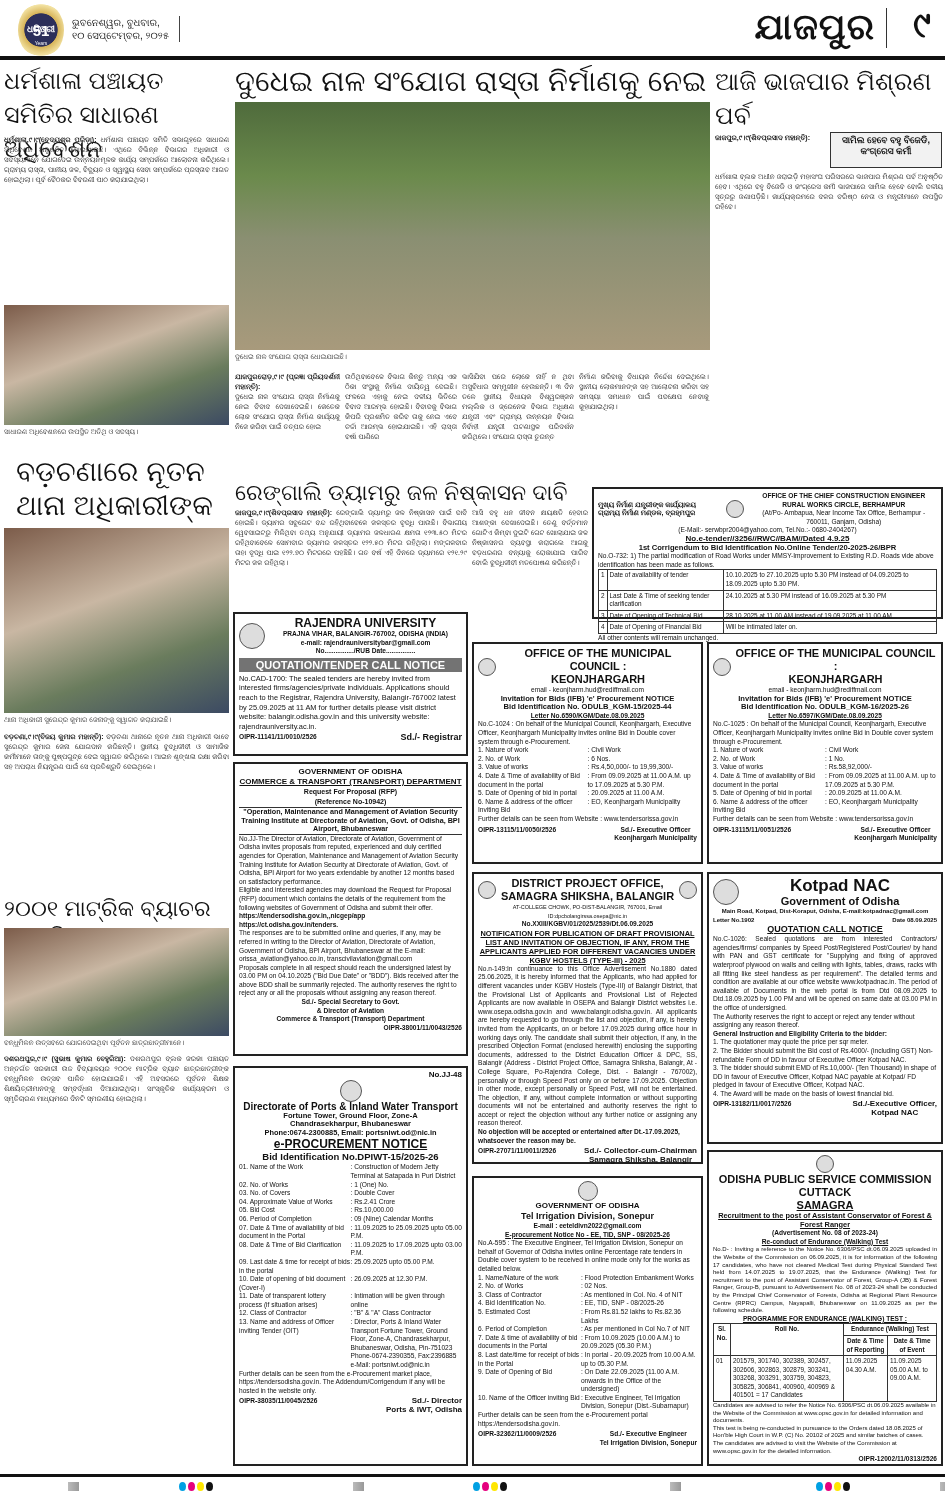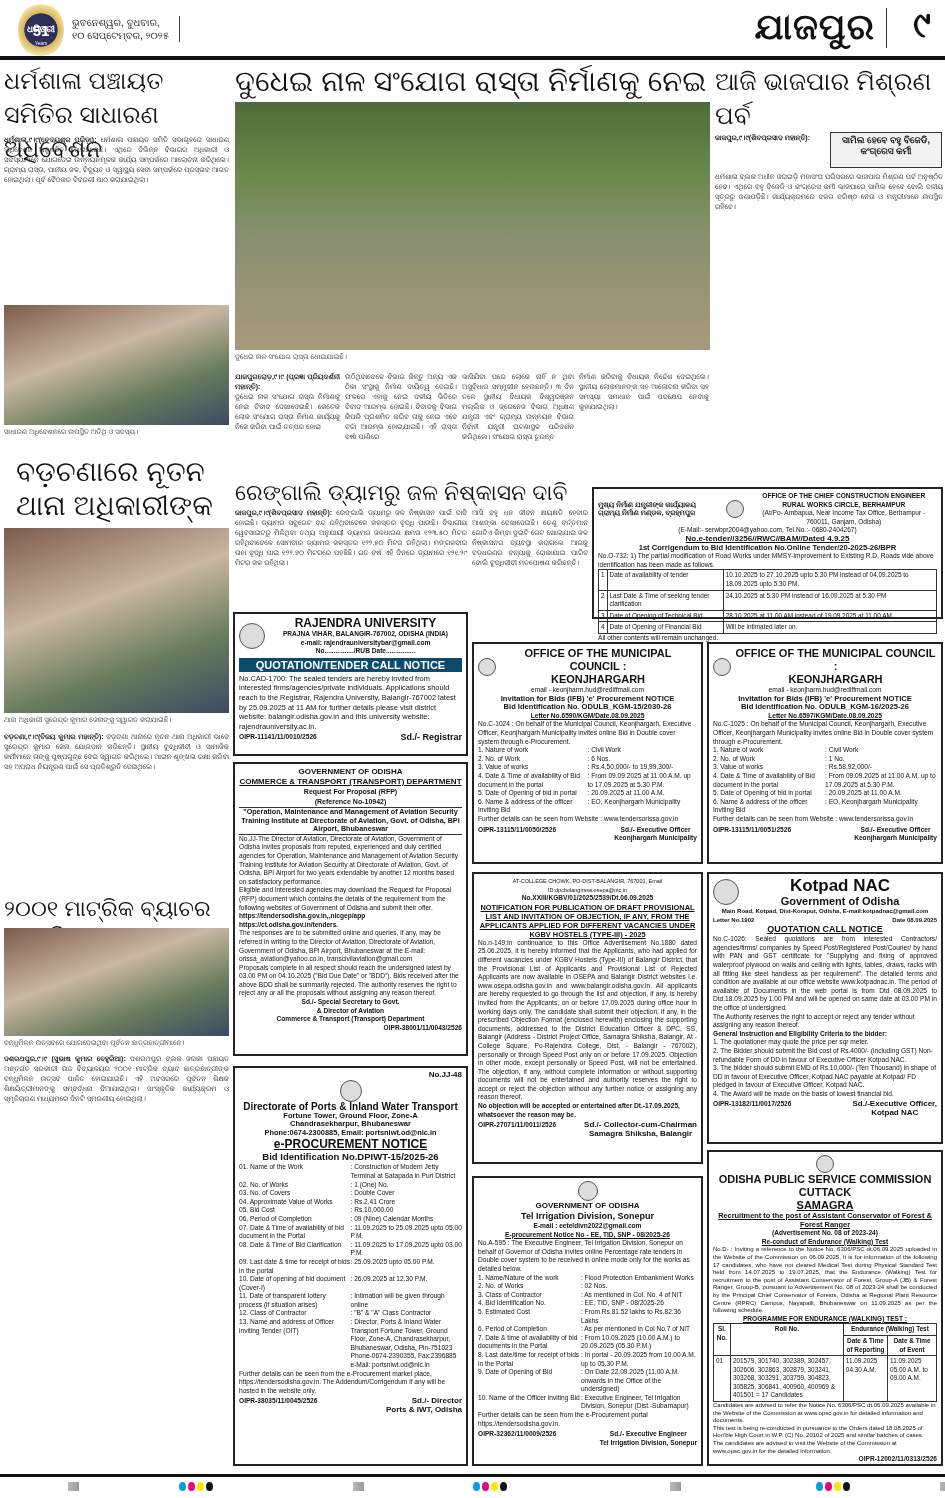--- a/index.html
+++ b/index.html
@@ -19,21 +19,21 @@
 .col{position:absolute;font-size:7px;line-height:10px;text-align:justify;color:#222}
 .photo{position:absolute;background:linear-gradient(180deg,#4f6b3c 0%,#6b8a4c 30%,#8a8f72 55%,#a89a7c 100%)}
 .photo2{position:absolute;background:linear-gradient(160deg,#7c5c4a,#c9b7a3 40%,#6a7c5d 70%,#3c4a63)}
 .caption{position:absolute;font-size:7px;color:#333}
 .ad{position:absolute;border:2px solid #222;padding:3px 4px;font-size:6.6px;line-height:8.6px;background:#fff}
 .ad .t1{font-weight:bold;text-align:center;font-size:12px;line-height:13px}
 .ad .t2{font-weight:bold;text-align:center;font-size:8px;line-height:10px}
 .ad .c{text-align:center}
 .ad .b{font-weight:bold}
 .ad .u{text-decoration:underline}
-.ad .bar{background:#0c4a6e;color:#fff;font-weight:bold;text-align:center;font-size:11px;line-height:14px;margin:2px 0}
+.ad .bar{background:#737373;color:#fff;font-weight:bold;text-align:center;font-size:11px;line-height:14px;margin:2px 0}
 .ad .row{display:flex}
 .ad .row .k{width:52%}
 .ad .row .v{width:48%}
 .ad .foot{display:flex;justify-content:space-between;font-weight:bold;margin-top:2px}
 .ad table{border-collapse:collapse;width:100%;font-size:6.4px}
 .ad td,.ad th{border:1px solid #333;padding:1px 2px;vertical-align:top}
 .emblem{display:inline-block;width:18px;height:18px;border-radius:50%;border:1px solid #555;background:#ddd;vertical-align:middle}
 .cmyk{position:absolute;top:1482px;display:flex;gap:2px}
 .dot{width:7px;height:9px;border-radius:50%}
 .gray{position:absolute;top:1482px;width:11px;height:9px;background:linear-gradient(90deg,#bbb,#999)}
@@ -262,21 +262,21 @@
 <div class="ad" style="left:472px;top:642px;width:231px;height:222px">
   <div style="display:flex;align-items:center;gap:3px">
     <span class="emblem"></span>
     <div style="flex:1">
       <div class="t1" style="font-size:11px">OFFICE OF THE MUNICIPAL COUNCIL :</div>
       <div class="t1" style="font-size:11px">KEONJHARGARH</div>
     </div>
   </div>
   <div class="c">email - keonjharm.hud@rediffmail.com</div>
   <div class="c b" style="font-size:7.6px">Invitation for Bids (IFB) 'e' Procurement NOTICE</div>
-  <div class="c b" style="font-size:7.6px">Bid Identification No. ODULB_KGM-15/2030-26</div>
+  <div class="c b" style="font-size:7.6px">Bid Identification No. ODULB_KGM-15/2025-44</div>
   <div class="c b u">Letter No.6590/KGM/Date.08.09.2025</div>
   <div>No.C-1024 : On behalf of the Municipal Council, Keonjhargarh, Executive Officer, Keonjhargarh Municipality invites online Bid in Double cover system through e-Procurement.</div>
   <div id="k15-rows">
       <div class="row">
         <div class="k" style="width: 50%;">1. Nature of work</div>
         <div class="v" style="flex: 1 1 0%;">: Civil Work</div>
       </div>
       <div class="row">
         <div class="k" style="width: 50%;">2. No. of Work</div>
         <div class="v" style="flex: 1 1 0%;">: 6 Nos.</div>
@@ -345,20 +345,28 @@
       </div>
     </div>
   <div>Further details can be seen from Website : www.tendersorissa.gov.in</div>
   <div class="foot">
       <span>OIPR-13115/11/0051/2526</span>
       <span style="text-align:center"><span>Sd./- Executive Officer</span><br><span>Keonjhargarh Municipality</span></span>
     </div>
 </div>
 
 <div class="ad" style="left:472px;top:872px;width:231px;height:292px">
+  <div style="display:flex;align-items:center;gap:3px">
+    <span class="emblem"></span>
+    <div style="flex:1">
+      <div class="t1" style="font-size:11px">DISTRICT PROJECT OFFICE,</div>
+      <div class="t1" style="font-size:11px">SAMAGRA SHIKSHA, BALANGIR</div>
+    </div>
+    <span class="emblem"></span>
+  </div>
   <div class="c" style="font-size:5.5px">AT-COLLEGE CHOWK, PO-DIST-BALANGIR, 767001, Email ID:dpcbolangirssa.osepa@nic.in</div>
   <div class="c b">No.XXIII/KGBV/01/2025/2539/Dt.06.09.2025</div>
   <div class="c b u" style="font-size:7.4px;line-height:9px">NOTIFICATION FOR PUBLICATION OF DRAFT PROVISIONAL LIST AND INVITATION OF OBJECTION, IF ANY, FROM THE APPLICANTS APPLIED FOR DIFFERENT VACANCIES UNDER KGBV HOSTELS (TYPE-III) - 2025</div>
   <div style="text-align:justify">No.n-149:In continuance to this Office Advertisement No.1880 dated 25.06.2025, it is hereby informed that the Applicants, who had applied for different vacancies under KGBV Hostels (Type-III) of Balangir District, that the Provisional List of Applicants and Provisional List of Rejected Applicants are now available in OSEPA and Balangir District websites i.e. www.osepa.odisha.gov.in and www.balangir.odisha.gov.in. All applicants are hereby requested to go through the list and objection, if any, is hereby invited from the Applicants, on or before 17.09.2025 during office hour in working days only. The candidate shall submit their objection, if any, in the prescribed Objection Format (enclosed herewith) enclosing the supporting documents, addressed to the District Education Officer &amp; DPC, SS, Balangir (Address - District Project Office, Samagra Shiksha, Balangir, At - College Square, Po-Rajendra College, Dist. - Balangir - 767002), personally or through Speed Post only on or before 17.09.2025. Objection in other mode, except personally or Speed Post, will not be entertained. The objection, if any, without complete information or without supporting documents will not be entertained and authority reserves the right to accept or reject the objection without any further notice or assigning any reason thereof.</div>
   <div class="b">No objection will be accepted or entertained after Dt.-17.09.2025, whatsoever the reason may be.</div>
   <div class="foot">
       <span>OIPR-27071/11/0011/2526</span>
       <span style="text-align:center;font-size:8px"><span>Sd./- Collector-cum-Chairman</span><br><span>Samagra Shiksha, Balangir</span></span>
     </div>
 </div>

